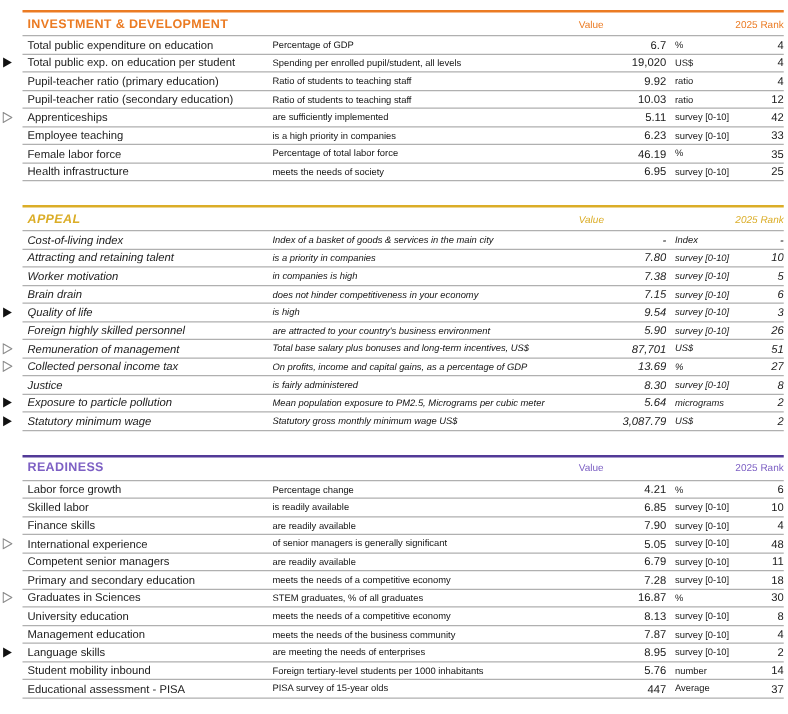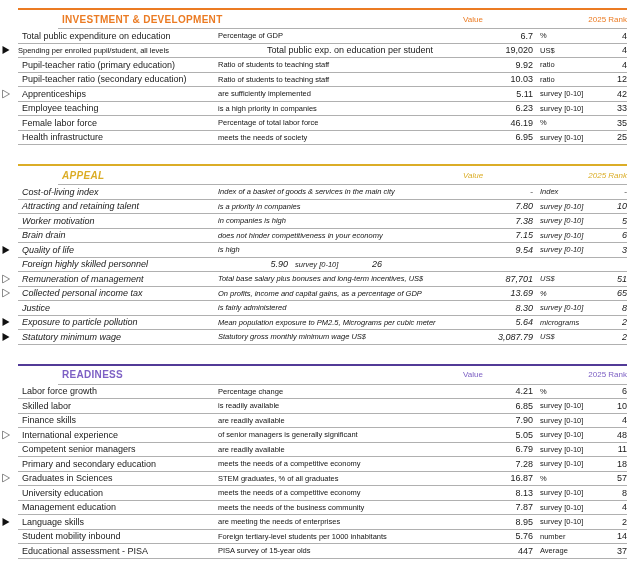--- a/index.html
+++ b/index.html
@@ -11,21 +11,20 @@
   }
   #report { padding-top: 8px; }
 
   .section {
     margin: 0 3px 19px 18px;
     border-top: 2px solid #000;
   }
   .section-header {
     display: flex; align-items: center; height: 19px;
     border-bottom: 1px solid #b0b0b0;
-    margin-left: 40px;
   }
   .section-title {
     flex: 1 1 auto; padding-left: 4px;
     font-size: 10px; font-weight: bold; letter-spacing: 0.3px;
     white-space: nowrap;
   }
   .header-value-label { width: 70px; font-size: 8px; }
   .header-rank-label  { width: 94px; text-align: right; font-size: 8px; }
 
   .row {
@@ -65,22 +64,22 @@
     <span class="cell value">6.7</span>
     <span class="cell unit">%</span>
     <span class="cell rank">4</span>
   </div>
         <div class="row">
     <span class="marker">
             <svg width="8" height="9" viewBox="0 0 8 9">
               <polygon points="0.5,0.5 7.5,4.5 0.5,8.5" fill="#111"></polygon>
             </svg>
           </span>
+    <span class="cell name">Total public exp. on education per student</span>
     <span class="cell desc">Spending per enrolled pupil/student, all levels</span>
-    <span class="cell name">Total public exp. on education per student</span>
     <span class="cell value">19,020</span>
     <span class="cell unit">US$</span>
     <span class="cell rank">4</span>
   </div>
         <div class="row">
     <span class="marker"></span>
     <span class="cell name">Pupil-teacher ratio (primary education)</span>
     <span class="cell desc">Ratio of students to teaching staff</span>
     <span class="cell value">9.92</span>
     <span class="cell unit">ratio</span>
@@ -179,20 +178,21 @@
           </span>
     <span class="cell name">Quality of life</span>
     <span class="cell desc">is high</span>
     <span class="cell value">9.54</span>
     <span class="cell unit">survey [0-10]</span>
     <span class="cell rank">3</span>
   </div>
         <div class="row">
     <span class="marker"></span>
     <span class="cell name">Foreign highly skilled personnel</span>
+    <span class="cell desc">are attracted to your country's business environment</span>
     <span class="cell value">5.90</span>
     <span class="cell unit">survey [0-10]</span>
     <span class="cell rank">26</span>
   </div>
         <div class="row">
     <span class="marker">
             <svg width="8" height="9" viewBox="0 0 8 9">
               <polygon points="0.5,0.5 7.5,4.5 0.5,8.5" fill="#ffffff" stroke="#8c8c8c" stroke-width="1"></polygon>
             </svg>
           </span>
@@ -205,21 +205,21 @@
         <div class="row">
     <span class="marker">
             <svg width="8" height="9" viewBox="0 0 8 9">
               <polygon points="0.5,0.5 7.5,4.5 0.5,8.5" fill="#ffffff" stroke="#8c8c8c" stroke-width="1"></polygon>
             </svg>
           </span>
     <span class="cell name">Collected personal income tax</span>
     <span class="cell desc">On profits, income and capital gains, as a percentage of GDP</span>
     <span class="cell value">13.69</span>
     <span class="cell unit">%</span>
-    <span class="cell rank">65</span>
+    <span class="cell rank">27</span>
   </div>
         <div class="row">
     <span class="marker"></span>
     <span class="cell name">Justice</span>
     <span class="cell desc">is fairly administered</span>
     <span class="cell value">8.30</span>
     <span class="cell unit">survey [0-10]</span>
     <span class="cell rank">8</span>
   </div>
         <div class="row">
@@ -310,21 +310,21 @@
         <div class="row">
     <span class="marker">
             <svg width="8" height="9" viewBox="0 0 8 9">
               <polygon points="0.5,0.5 7.5,4.5 0.5,8.5" fill="#ffffff" stroke="#8c8c8c" stroke-width="1"></polygon>
             </svg>
           </span>
     <span class="cell name">Graduates in Sciences</span>
     <span class="cell desc">STEM graduates, % of all graduates</span>
     <span class="cell value">16.87</span>
     <span class="cell unit">%</span>
-    <span class="cell rank">57</span>
+    <span class="cell rank">30</span>
   </div>
         <div class="row">
     <span class="marker"></span>
     <span class="cell name">University education</span>
     <span class="cell desc">meets the needs of a competitive economy</span>
     <span class="cell value">8.13</span>
     <span class="cell unit">survey [0-10]</span>
     <span class="cell rank">8</span>
   </div>
         <div class="row">

